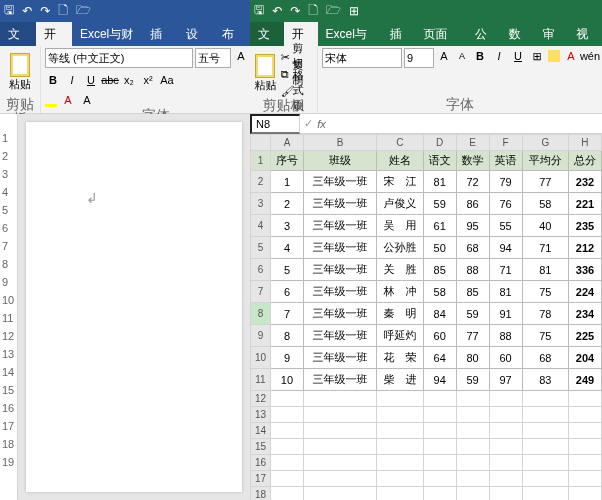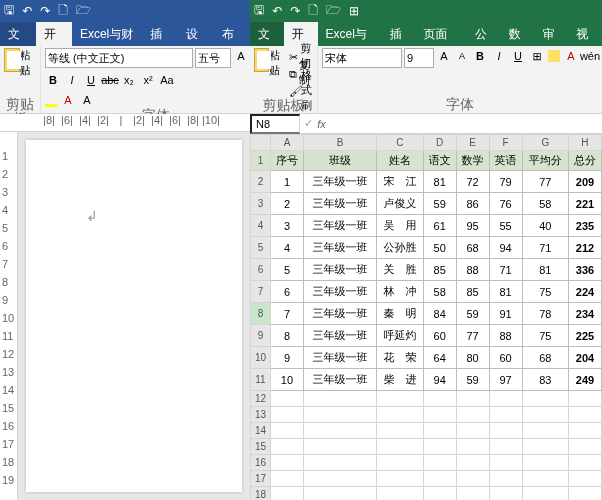--- a/index.html
+++ b/index.html
@@ -15,21 +15,21 @@
 .menubar{height:24px;display:flex;align-items:center;}
 .word .menubar{background:#2b579a;}
 .excel .menubar{background:#217346;}
 .menu-item{padding:0 8px;height:24px;line-height:24px;color:#fff;cursor:pointer;font-size:12px;}
 .menu-item.active{background:#f3f3f3;color:#000;}
 .menu-item.file{background:rgba(0,0,0,0.15);}
 .ribbon{height:68px;background:#f3f3f3;border-bottom:1px solid #d4d4d4;display:flex;}
 .rg{display:flex;flex-direction:column;border-right:1px solid #e1e1e1;padding:2px 4px;}
 .rg-content{flex:1;display:flex;gap:2px;}
 .rg-label{font-size:14px;color:#666;text-align:center;height:14px;line-height:14px;}
-.paste-btn{display:flex;align-items:flex-start;justify-content:center;width:32px;cursor:pointer;}
+.paste-btn{display:flex;flex-direction:column;align-items:center;justify-content:center;width:32px;cursor:pointer;}
 .paste-icon{width:20px;height:24px;background:#f5d96f;border:1px solid #c8a530;position:relative;}
 .paste-icon::after{content:"";position:absolute;top:2px;left:2px;width:14px;height:18px;background:#fff;}
 .clip-btns{display:flex;flex-direction:column;gap:1px;font-size:10px;padding-left:2px;}
 .clip-btns div{cursor:pointer;display:flex;align-items:center;gap:2px;height:16px;}
 .sci{width:10px;height:10px;display:inline-block;}
 .font-group{flex:1;}
 .font-top{display:flex;gap:2px;height:20px;margin-bottom:2px;}
 .font-sel{border:1px solid #ababab;background:#fff;font-size:11px;padding:1px 2px;height:20px;}
 .font-mid{display:flex;gap:3px;align-items:center;height:16px;}
 .font-bot{display:flex;gap:3px;align-items:center;height:16px;margin-top:2px;}
@@ -108,23 +108,20 @@
         </div>
         <div class="font-bot">
           <span class="fb" style="background:#ffff00;width:12px;height:3px;margin-top:10px;"></span>
           <span class="fb" style="color:#c00;">A</span>
           <span class="fb">A</span>
         </div>
       </div>
       <div class="rg-label">字体</div>
     </div>
   </div>
-  <div class="ruler">
-    <div class="ruler-marks"><span>|8|</span><span>|6|</span><span>|4|</span><span>|2|</span><span>|</span><span>|2|</span><span>|4|</span><span>|6|</span><span>|8|</span><span>|10|</span></div>
-  </div>
   <div class="doc-area">
     <div class="vruler" id="vruler">
         <span style="top: 18px;">1</span>
         <span style="top: 36px;">2</span>
         <span style="top: 54px;">3</span>
         <span style="top: 72px;">4</span>
         <span style="top: 90px;">5</span>
         <span style="top: 108px;">6</span>
         <span style="top: 126px;">7</span>
         <span style="top: 144px;">8</span>
@@ -255,21 +252,21 @@
           </tr>
           <tr>
             <td class="rowh">2</td>
             <td>1</td>
             <td>三年级一班</td>
             <td>宋　江</td>
             <td>81</td>
             <td>72</td>
             <td>79</td>
             <td>77</td>
-            <td class="bold">209</td>
+            <td class="bold">232</td>
           </tr>
           <tr>
             <td class="rowh">3</td>
             <td>2</td>
             <td>三年级一班</td>
             <td>卢俊义</td>
             <td>59</td>
             <td>86</td>
             <td>76</td>
             <td>58</td>

